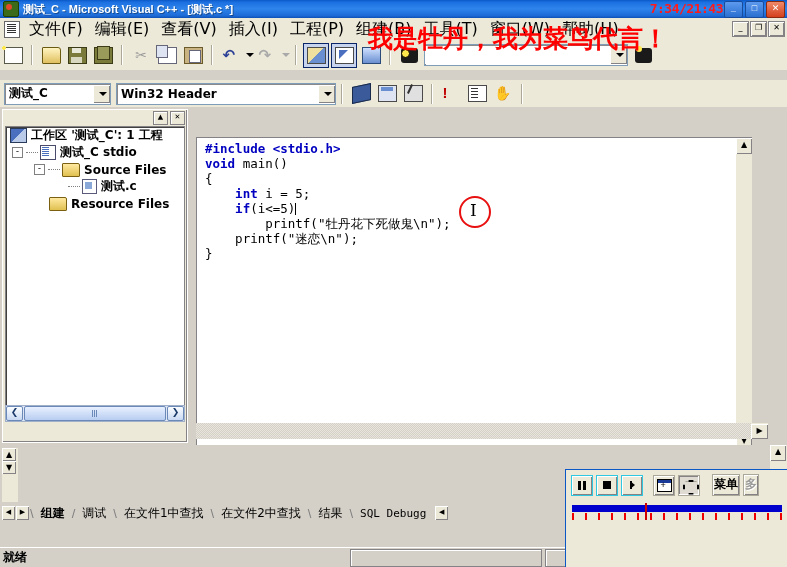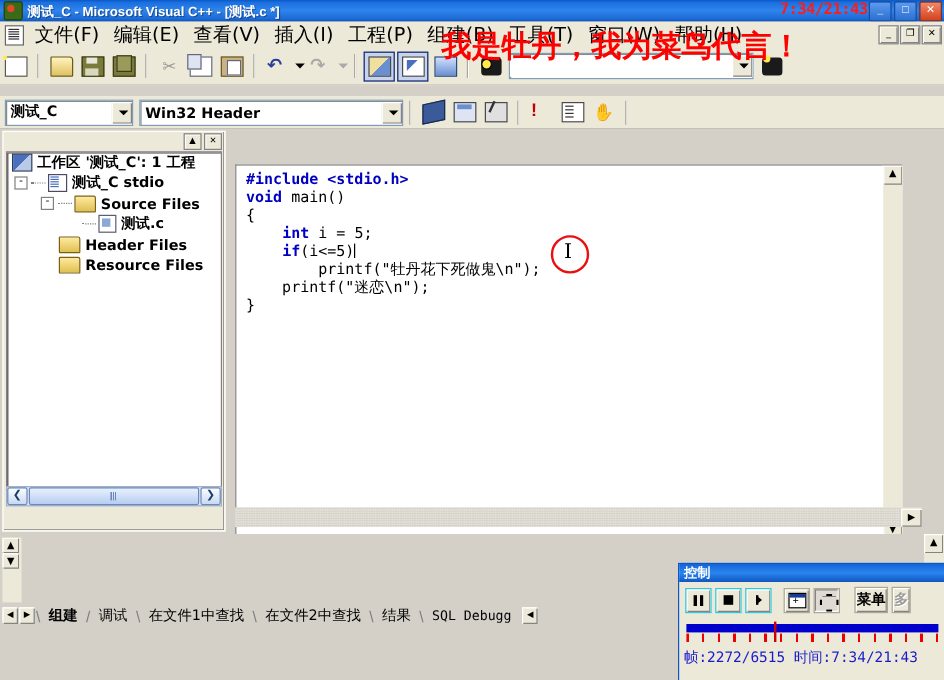--- a/index.html
+++ b/index.html
@@ -516,24 +516,20 @@
           <span class="ic-folder"></span>
           <span class="lbl">Source Files</span>
         </div>
         <div class="tnode" style="padding-left:62px;">
           <span class="dashes"></span>
           <span class="ic-cfile"></span>
           <span class="lbl">测试.c</span>
         </div>
         <div class="tnode" style="padding-left:43px;">
           <span class="ic-folder"></span>
-          <span class="lbl">Header Files</span>
-        </div>
-        <div class="tnode" style="padding-left:43px;">
-          <span class="ic-folder"></span>
           <span class="lbl">Resource Files</span>
         </div>
       </div>
 
       <div class="wsp-hscroll">
         <div class="hs-btn">❮</div>
         <div class="hs-thumb"></div>
         <div class="hs-btn">❯</div>
       </div>
 
@@ -585,23 +581,27 @@
       <span class="otab-sep">\</span>
       <div class="otab">在文件2中查找</div>
       <span class="otab-sep">\</span>
       <div class="otab">结果</div>
       <span class="otab-sep">\</span>
       <div class="otab" style="font-family:'DejaVu Sans Mono',monospace;font-size:11px;">SQL Debugg</div>
       <div class="ot-nav" style="margin-left:2px;">◀</div>
     </div>
   </div>
 
+  <div class="statusbar">
+    <div class="status-text">就绪</div>
+    <div class="status-cell" style="width:190px;margin-left:auto;"></div>
+    <div class="status-cell" style="width:240px;"></div>
+  </div>
 
   <div class="ctrlwin">
-    <div class="ctrl-title">控制</div>
     <div class="ctrl-btns">
       <div class="cbtn">
           <span class="gl-pause"></span>
         </div>
       <div class="cbtn">
           <span class="gl-stop"></span>
         </div>
       <div class="cbtn">
           <span class="gl-ff"></span>
         </div>
@@ -614,18 +614,17 @@
         </div>
       <div style="width:6px;"></div>
       <div class="cbtn2">菜单</div>
       <div class="cbtn2 dis">多</div>
     </div>
     <div class="ctrl-slider">
       <div class="slider-bar"></div>
       <div class="ticks"></div>
       <div class="thumb" style="left: 34.9%;"></div>
     </div>
-    <div class="ctrl-status">帧:2272/6515 时间:7:34/21:43</div>
   </div>
 
   <div class="overlay-red">我是牡丹，我为菜鸟代言！</div>
 
 </div>
 
 </body></html>

